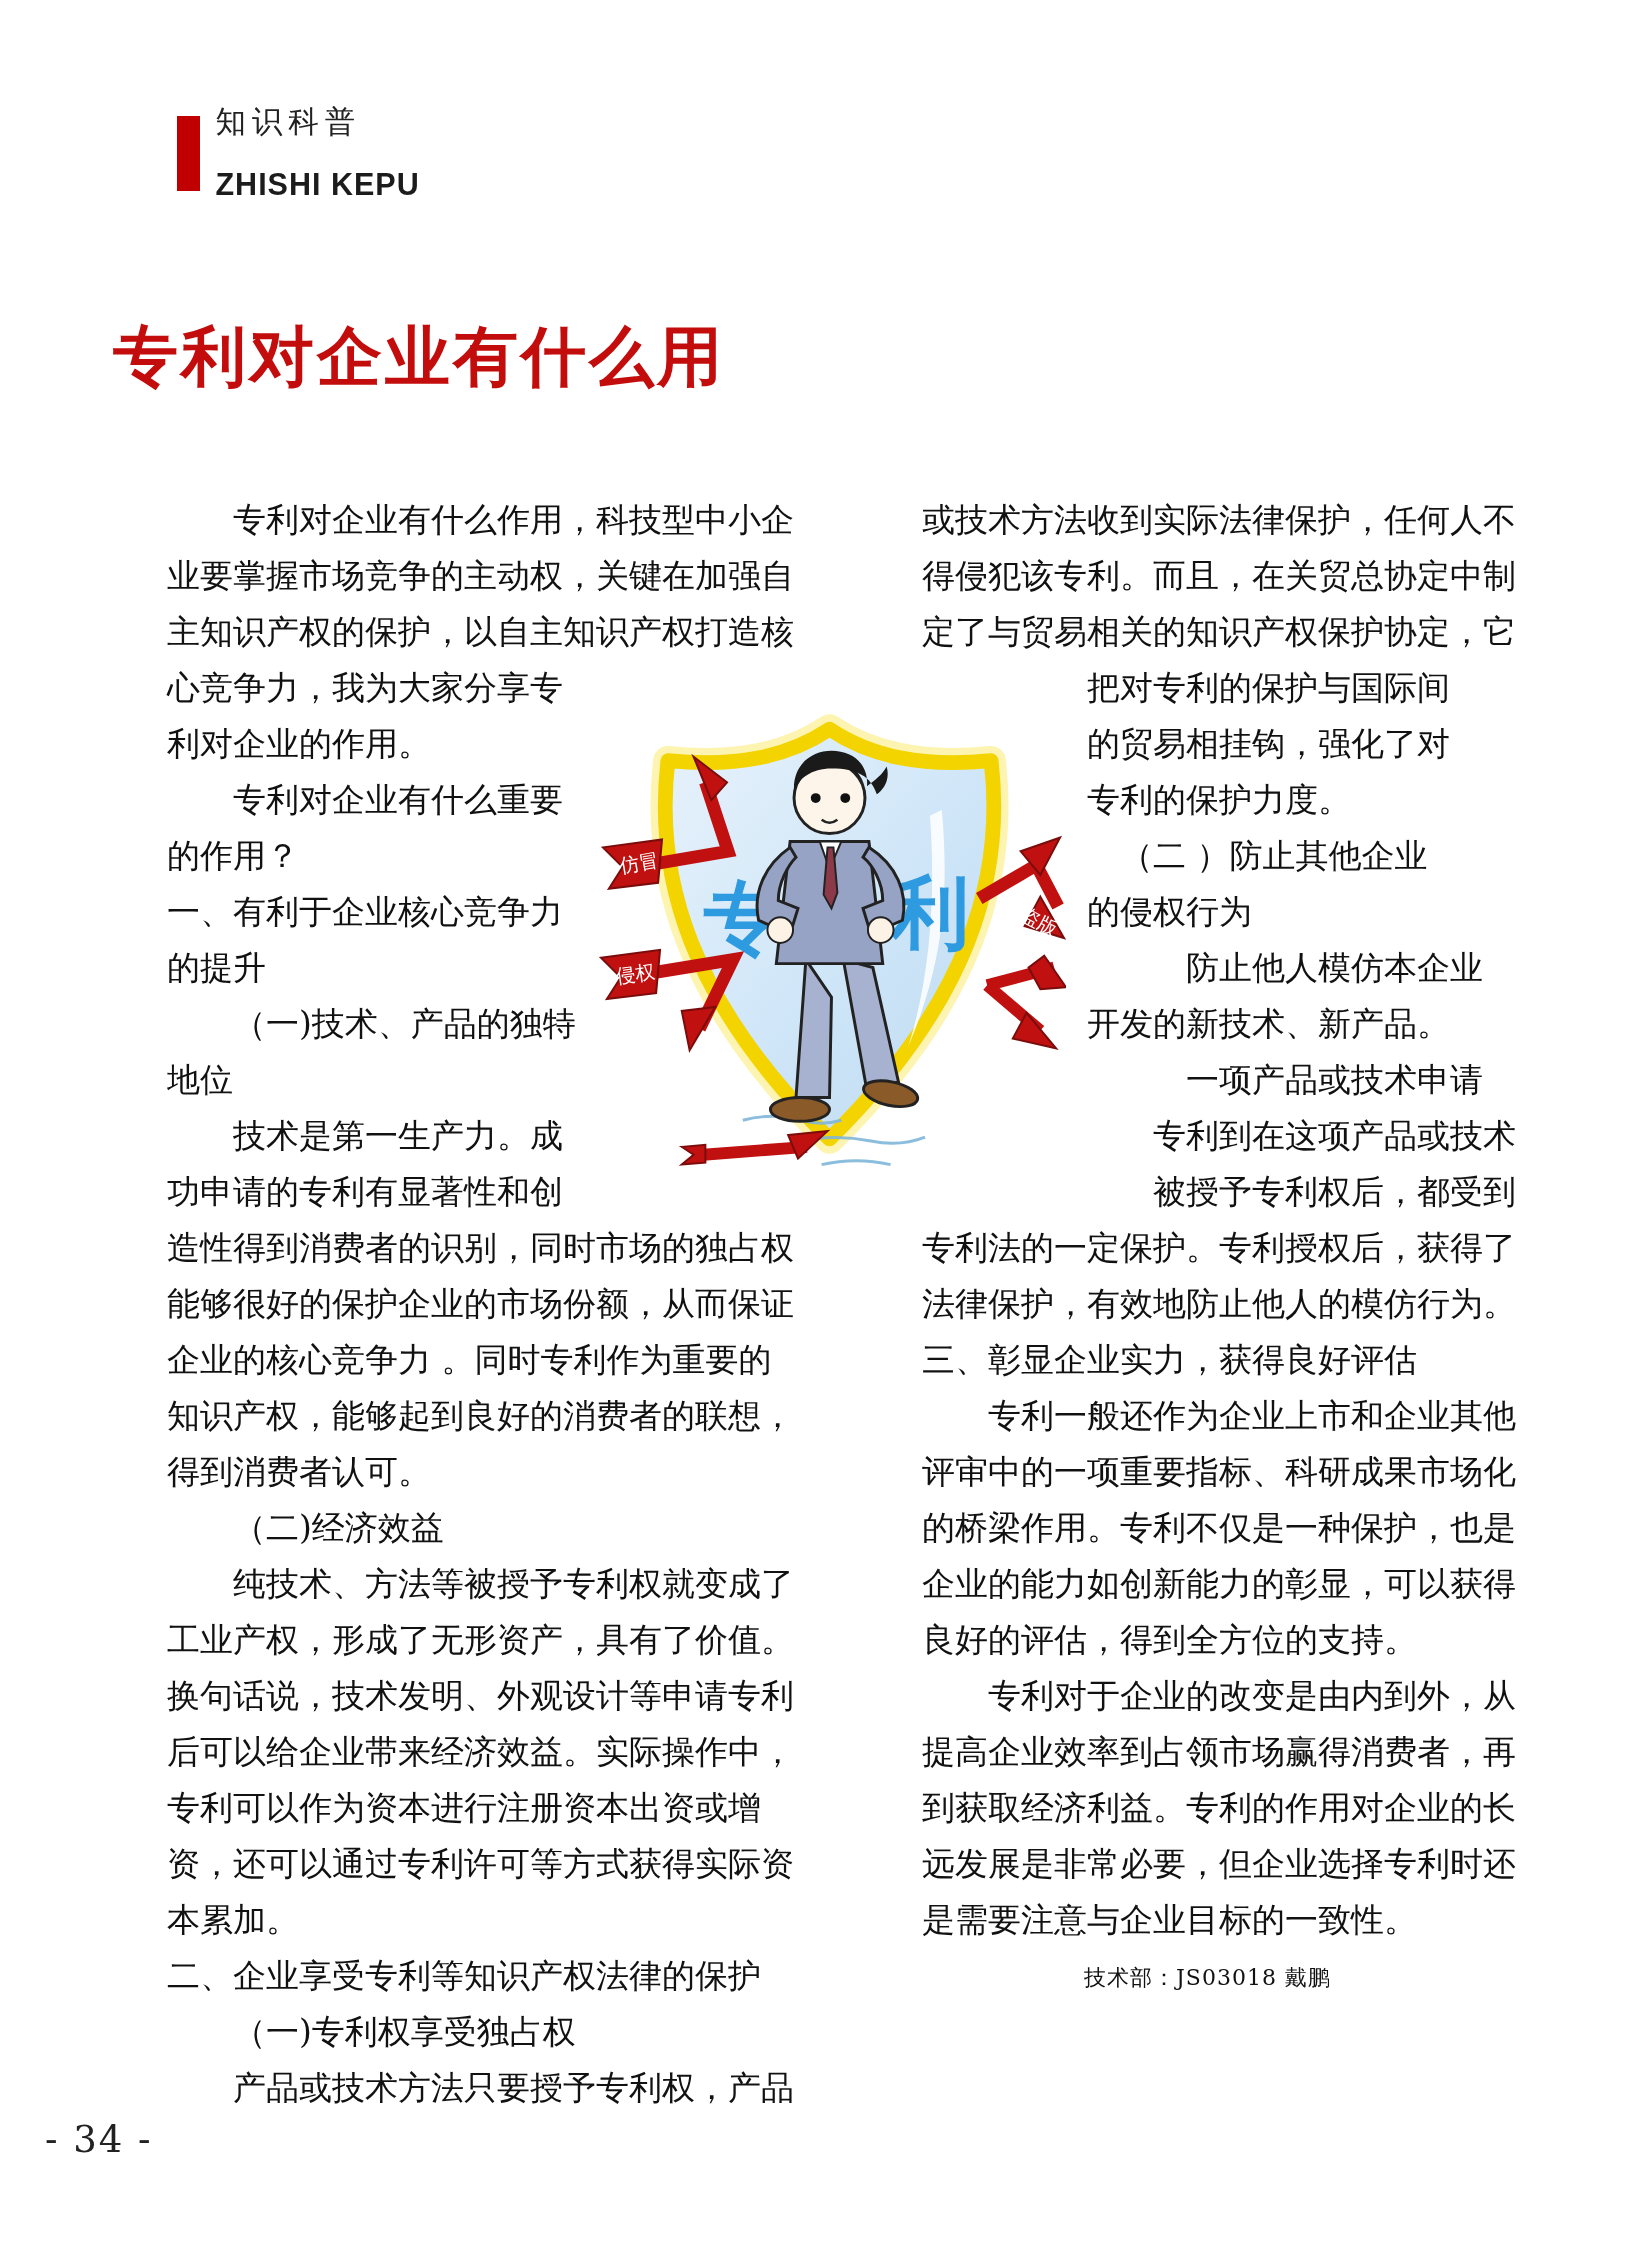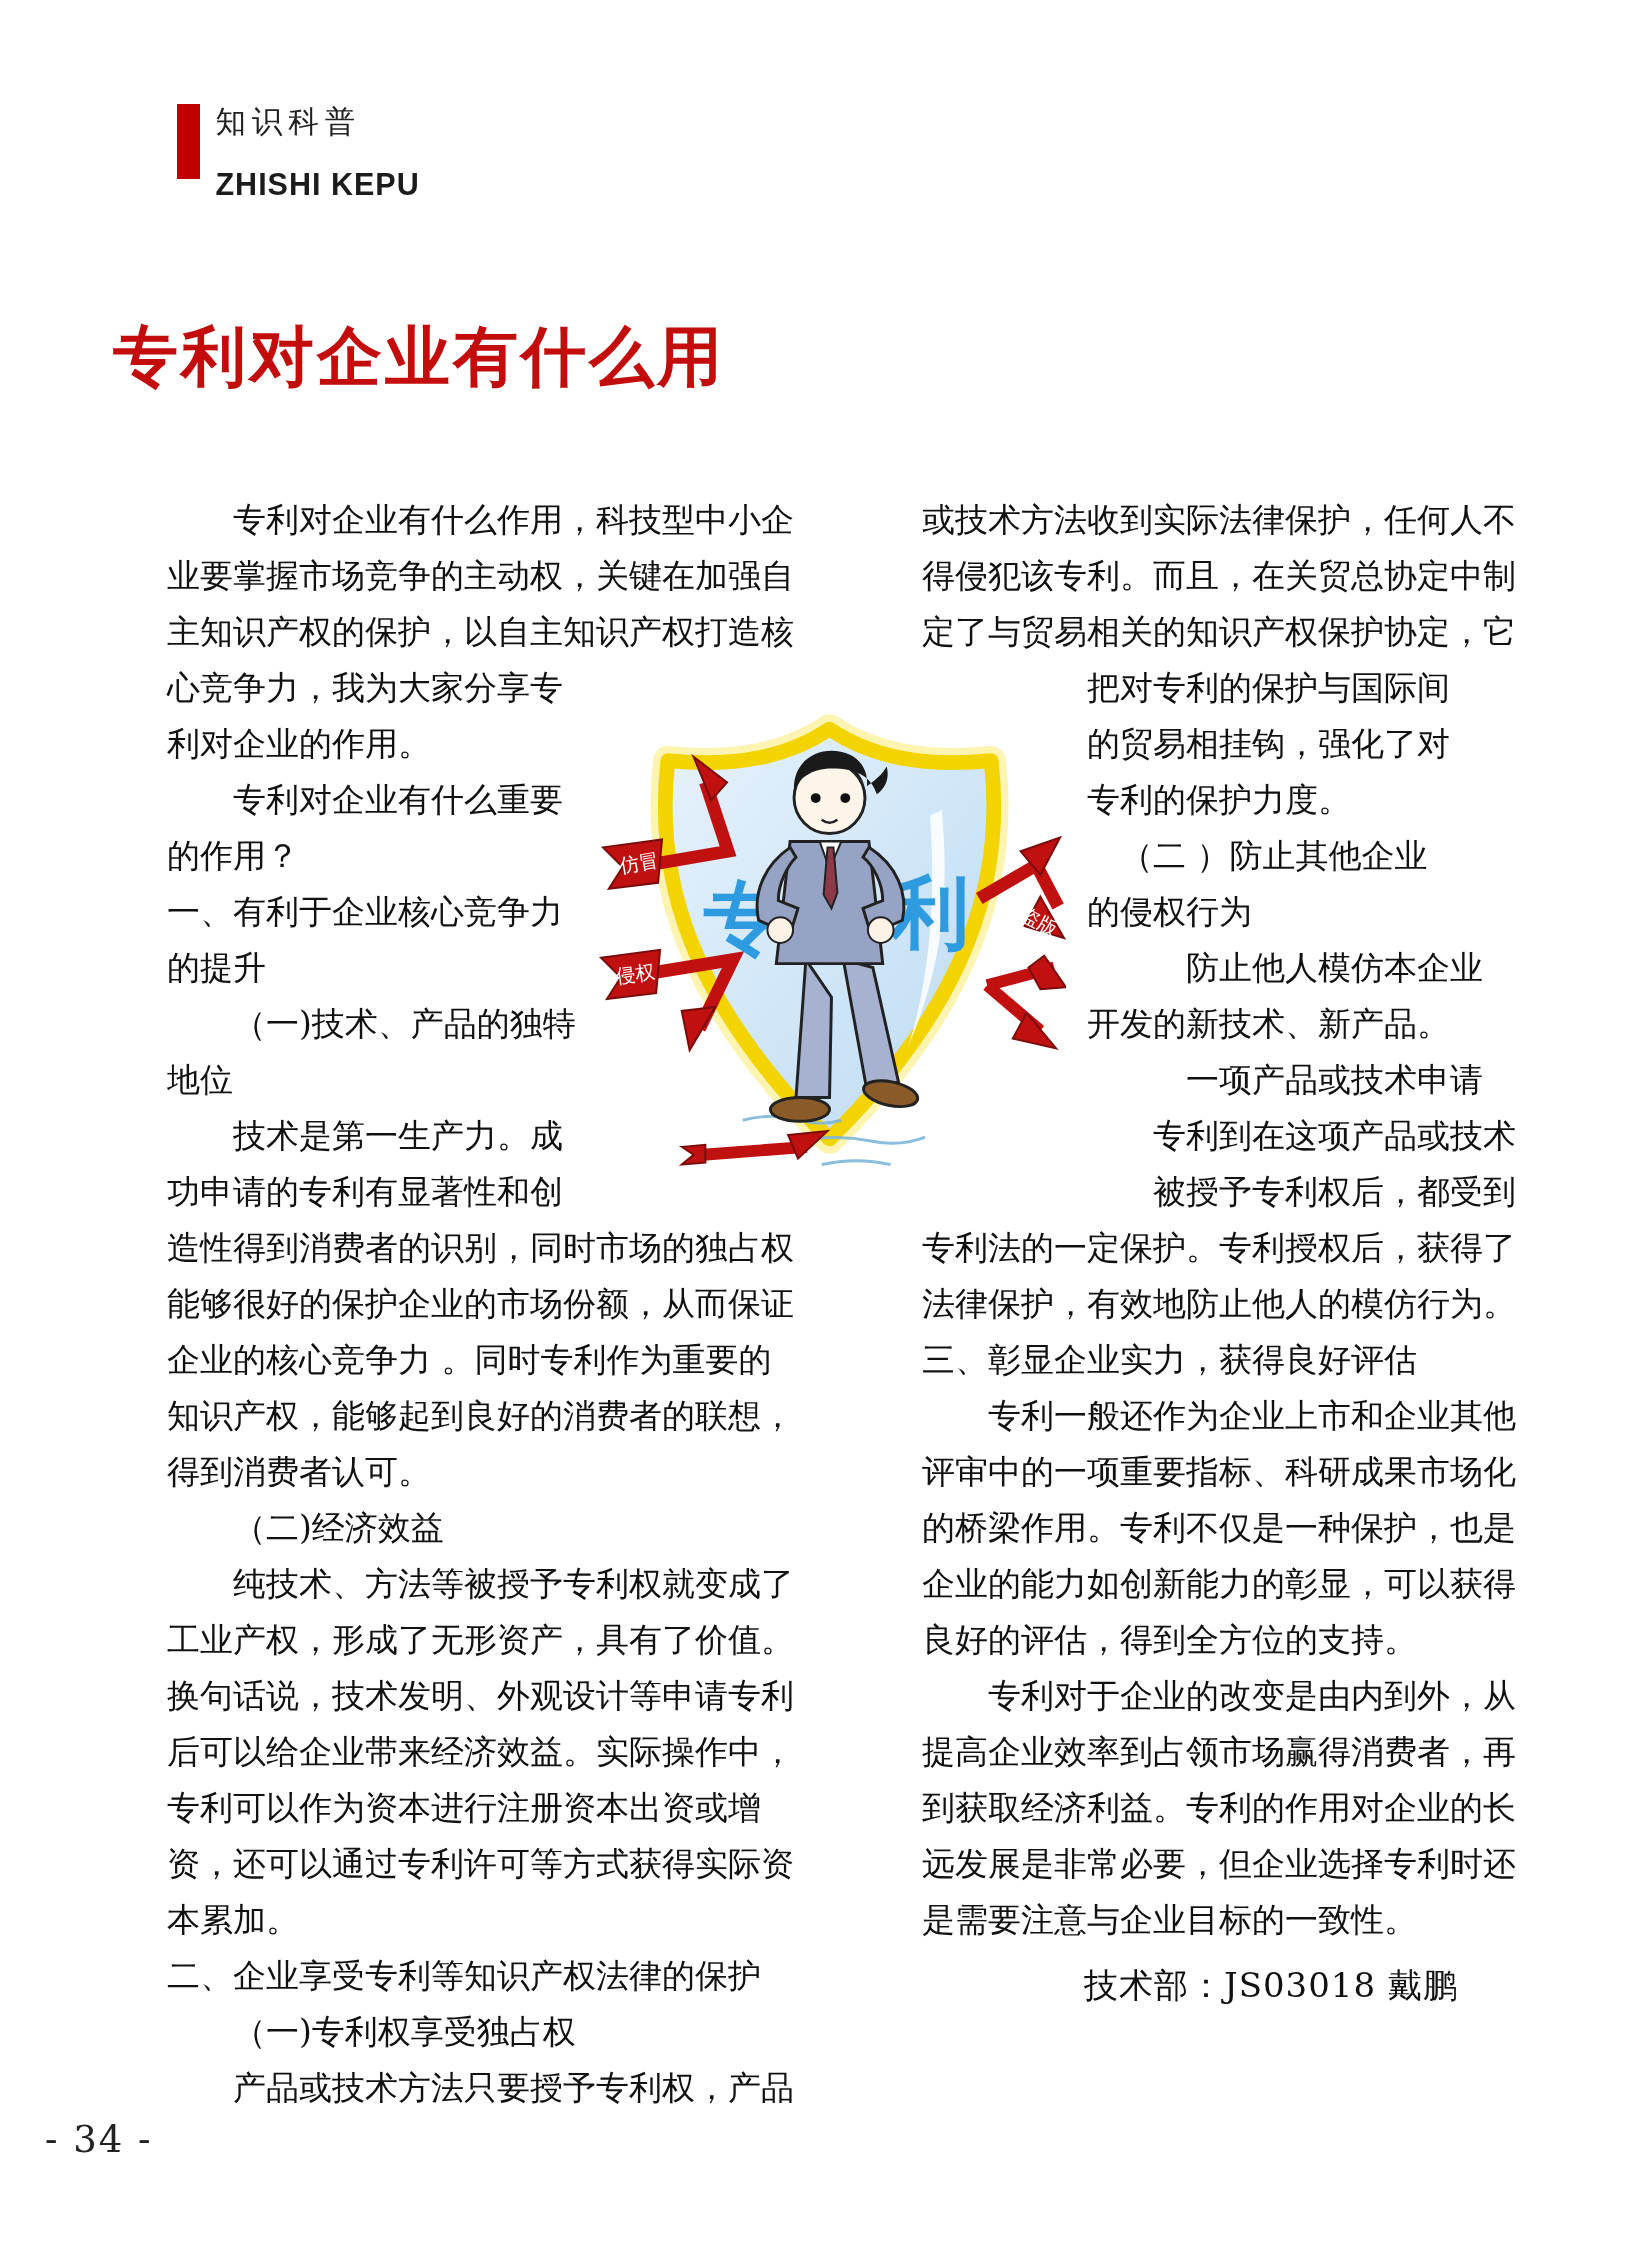--- a/index.html
+++ b/index.html
@@ -6,21 +6,21 @@
   .page{
     position:relative;
     width:1652px;height:2257px;
     margin:0 auto;
     background:#ffffff;
     overflow:hidden;
     font-family:"DejaVu Serif","Liberation Serif",serif;
     color:#151515;
   }
   
-  .brand{position:absolute;left:177px;top:104px;display:flex;}
+  .brand{position:absolute;left:177px;top:104px;display:flex;align-items:center;}
   .brand-bar{width:22.7px;height:75px;background:#c00000;margin-right:15.8px;}
   .brand-text .cn{
     font-size:30.5px;letter-spacing:5.9px;color:#222;line-height:1.2;
     font-family:"DejaVu Serif","Liberation Serif",serif;
   }
   .brand-text .en{
     font-size:30.5px;letter-spacing:1px;color:#1c1c1c;line-height:1.25;
     font-family:"Liberation Sans","DejaVu Sans",sans-serif;font-weight:600;margin-top:24px;
   }
   
@@ -35,21 +35,21 @@
     position:absolute;top:492px;width:662px;
     font-size:33px;line-height:56px;
     white-space:pre;color:#111;
   }
   .col-left{left:167px;}
   .col-right{left:885px;margin-left:37px;}
   .line{height:56px;}
   
   .signature{
     position:absolute;left:1084px;top:1963px;
-    font-size:34px;color:#111;letter-spacing:1px;
+    font-size:22px;color:#111;letter-spacing:1px;
     font-family:"DejaVu Serif","Liberation Serif",serif;
   }
   
   .page-number{
     position:absolute;left:45px;top:2118px;
     font-size:37px;color:#222;letter-spacing:2px;
   }
   
   .illustration{position:absolute;left:595px;top:672px;width:471px;height:532px;}
   .illustration svg{display:block;width:100%;height:100%;}

